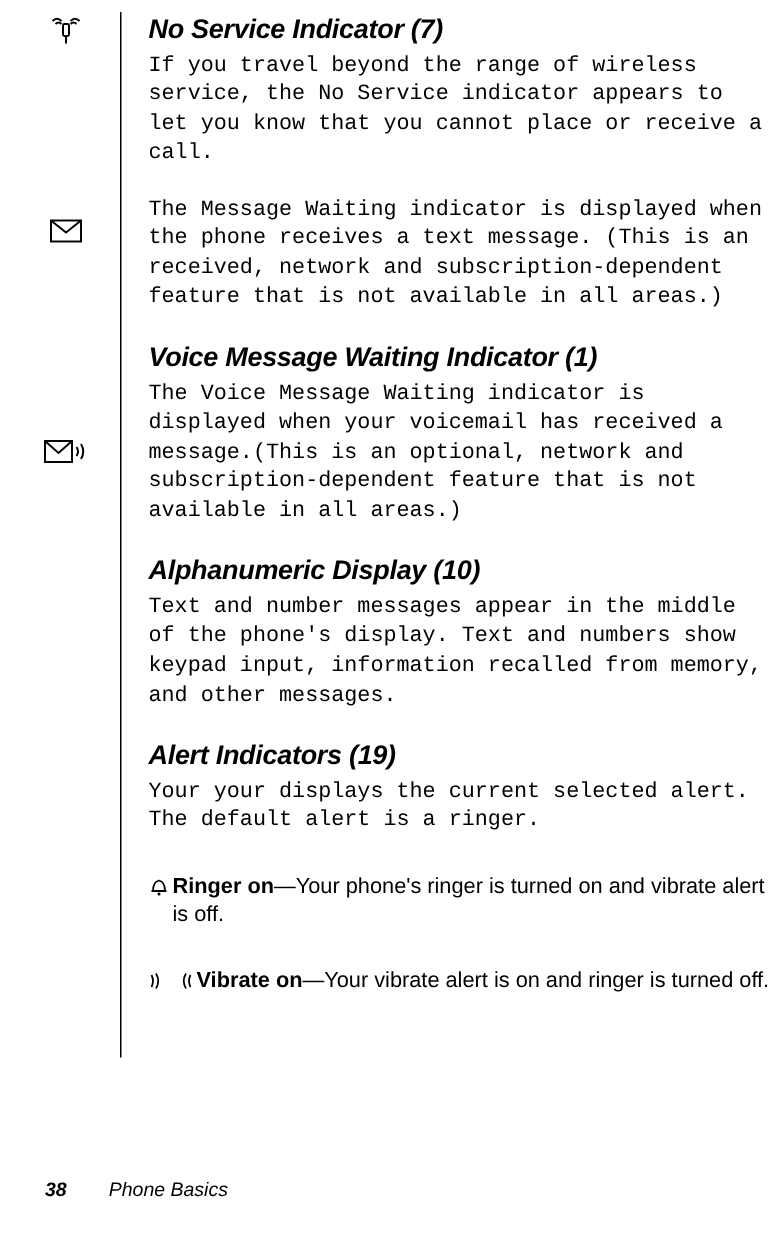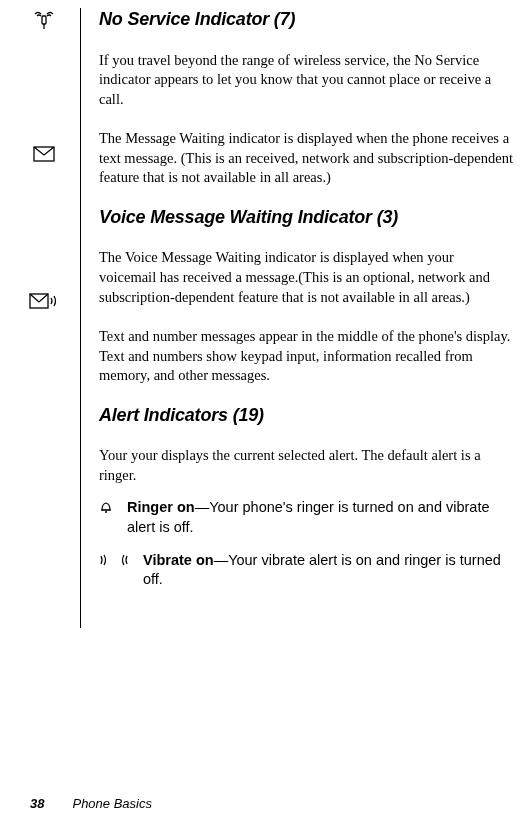--- a/index.html
+++ b/index.html
@@ -36,45 +36,45 @@
     h2.heading {
       font-style: italic;
       font-weight: bold;
       font-size: 18px;
       line-height: 1.25;
       letter-spacing: -0.2px;
     }
     p.body {
       font-size: 14.5px;
       line-height: 1.35;
-      font-family: Liberation Serif, serif;
+      font-family: Liberation Mono, monospace;
       font-stretch: condensed;
-      margin-top: 20px;
+      margin-top: 4px;
     }
     .section {
       margin-bottom: 18px;
     }
     .alert-line {
       font-size: 14.5px;
       line-height: 1.35;
-      margin-top: 13px;
+      margin-top: 24px;
       display: flex;
       align-items: flex-start;
-      gap: 14px;
+      gap: 2px;
     }
     .alert-line .alert-text {
       flex: 1;
     }
     .alert-icon {
       flex-shrink: 0;
       margin-top: 2px;
     }
     .footer {
       position: absolute;
-      bottom: 20px;
+      bottom: 31px;
       left: 30px;
       font-size: 13px;
       font-style: italic;
       display: flex;
       align-items: baseline;
       gap: 28px;
     }
     .footer .page-num {
       font-weight: bold;
       font-style: italic;
@@ -124,25 +124,26 @@
       <div class="section">
         <h2 class="heading">No Service Indicator (7)</h2>
         <p class="body">If you travel beyond the range of wireless service, the No Service indicator appears to let you know that you cannot place or receive a call.</p>
       </div>
 
       <div class="section">
         <p class="body">The Message Waiting indicator is displayed when the phone receives a text message. (This is an received, network and subscription-dependent feature that is not available in all areas.)</p>
       </div>
 
       <div class="section">
-        <h2 class="heading">Voice Message Waiting Indicator (3)</h2>
+        <h2 class="heading">Voice Message Waiting Indicator (1)</h2>
         <p class="body">The Voice Message Waiting indicator is displayed when your voicemail has received a message.(This is an optional, network and subscription-dependent feature that is not available in all areas.)</p>
       </div>
 
       <div class="section">
+        <h2 class="heading">Alphanumeric Display (10)</h2>
         <p class="body">Text and number messages appear in the middle of the phone's display. Text and numbers show keypad input, information recalled from memory, and other messages.</p>
       </div>
 
       <div class="section">
         <h2 class="heading">Alert Indicators (19)</h2>
         <p class="body">Your your displays the current selected alert. The default alert is a ringer.</p>
 
         <div class="alert-line">
           <span class="alert-icon">
             <svg width="14" height="14" viewBox="0 0 14 14">

